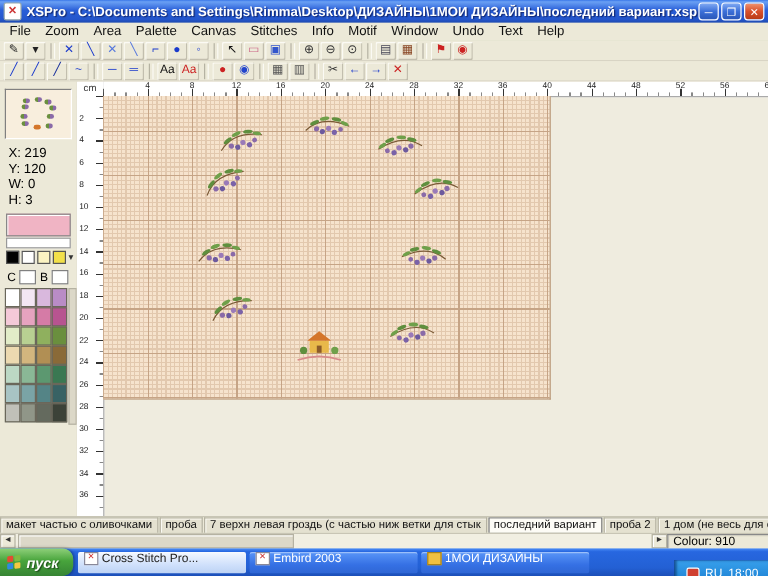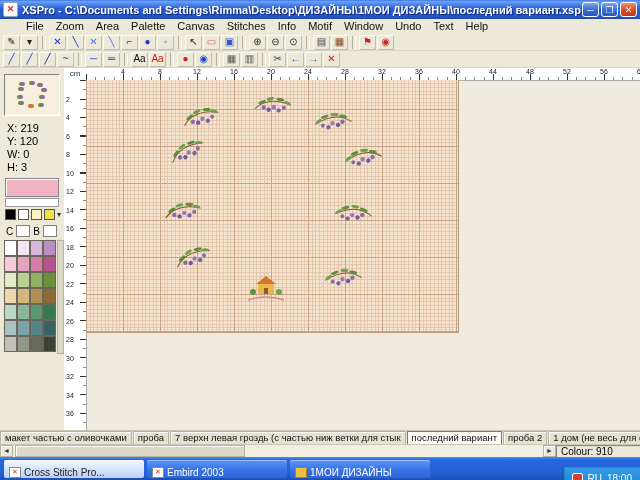--- a/index.html
+++ b/index.html
@@ -15,21 +15,21 @@
   .wtitle{flex:1;color:#fff;font-size:11px;font-weight:bold;white-space:nowrap;overflow:hidden;
     text-shadow:1px 1px 1px rgba(0,0,40,.6);}
   .winbtns{display:flex;gap:2px;}
   .wbtn{width:17px;height:15px;border-radius:3px;color:#fff;font-size:9px;line-height:14px;text-align:center;
     border:1px solid #fff;box-sizing:border-box;
     background:linear-gradient(180deg,#7fa8f2,#3b6fd8 50%,#2a57b8);}
   .wbtn.close{background:linear-gradient(180deg,#f0926e,#d8502c 50%,#b83c18);}
 
   
   .menubar{position:absolute;top:19px;left:0;right:0;height:15px;background:#ece9d8;
-    border-bottom:1px solid #d8d4c4;display:flex;align-items:center;padding-left:20px;}
+    border-bottom:1px solid #d8d4c4;display:flex;align-items:center;padding-left:2px;}
   .menu-item{font-size:11px;line-height:15px;padding:0 6px;color:#111;cursor:default;}
   .toolbar{position:absolute;left:0;right:0;background:#ece9d8;display:flex;align-items:center;
     padding-left:3px;border-bottom:1px solid #d8d4c4;box-sizing:border-box;}
   .toolbar.row1{top:34px;height:17px;}
   .toolbar.row2{top:51px;height:17px;}
   .tbtn{width:17px;height:15px;display:flex;align-items:center;justify-content:center;margin-right:1px;
     background:#ece9d8;box-shadow:inset 1px 1px 0 #fbfaf4,inset -1px -1px 0 #c2beae;border-radius:1px;}
   .tbtn .glyph{font-size:10px;line-height:10px;}
   .tsep{width:2px;height:13px;border-left:1px solid #b5b2a2;border-right:1px solid #fbfaf4;margin:0 3px;}
 
@@ -102,21 +102,21 @@
   
   .taskbar{position:absolute;left:0;right:0;bottom:0;height:23px;display:flex;align-items:center;
     background:linear-gradient(180deg,#4a8cf8 0%,#2767e0 12%,#2360d4 70%,#1c4fb8 100%);}
   .startbtn{height:23px;padding:0 12px 0 6px;display:flex;align-items:center;gap:4px;
     background:linear-gradient(180deg,#8fd07a 0%,#48a43c 45%,#368434 100%);
     border-radius:0 9px 9px 0;box-shadow:1px 0 3px rgba(0,0,0,.4);}
   .startbtn .label{color:#fff;font-weight:bold;font-style:italic;font-size:12px;text-shadow:1px 1px 1px rgba(0,0,0,.5);}
   .winflag{width:12px;height:12px;display:grid;grid-template-columns:5px 5px;grid-auto-rows:5px;gap:1px;transform:skewY(-6deg);}
   .winflag i{border-radius:1px;}
   .tasks{flex:1;display:flex;gap:3px;padding:0 4px;overflow:hidden;}
-  .task{height:18px;flex:0 1 130px;display:flex;align-items:flex-end;gap:3px;padding:0 5px;border-radius:2px;
+  .task{height:18px;flex:0 1 130px;display:flex;align-items:flex-start;gap:3px;padding:0 5px;border-radius:2px;
     background:linear-gradient(180deg,#5a96f8,#3570e4 60%,#2f66d4);box-shadow:inset 0 1px 0 rgba(255,255,255,.4);
     color:#fff;font-size:10px;white-space:nowrap;overflow:hidden;}
   .task.light{background:linear-gradient(180deg,#f4f8ff,#cfe0fb 60%,#bcd2f4);color:#222;}
   .ticon{width:10px;height:9px;background:#fff;border:1px solid #889;font-size:7px;line-height:8px;
     text-align:center;color:#c33;flex:0 0 auto;}
   .ticon.folder{background:#f0c040;border-color:#a8821a;}
   .tray{height:23px;display:flex;align-items:center;gap:5px;padding:0 8px 0 10px;
     background:linear-gradient(180deg,#38a0ec,#1478cc);box-shadow:inset 2px 0 2px rgba(0,30,80,.5);
     color:#fff;font-size:10px;margin-top:19px;}
   .trayicon{width:9px;height:9px;background:#d04030;border-radius:2px;border:1px solid #fff;}
@@ -535,20 +535,29 @@
   <div class="scrollrow">
     <div class="sarrow">◄</div>
     <div class="strack">
       <div class="sthumb"></div>
     </div>
     <div class="sarrow">►</div>
     <div class="statusbox">Colour: 910</div>
   </div>
 
   <div class="taskbar">
+    <div class="startbtn">
+      <span class="winflag">
+        <i style="background:#e34b32"></i>
+          <i style="background:#7fbb42"></i>
+        <i style="background:#2e8ae0"></i>
+          <i style="background:#f4c842"></i>
+      </span>
+      <span class="label">пуск</span>
+    </div>
     <div class="tasks" id="taskbar-tasks">
         <div class="task light">
           <span class="ticon">✕</span>
           <span class="tlabel">Cross Stitch Pro...</span>
         </div>
         <div class="task">
           <span class="ticon">✕</span>
           <span class="tlabel">Embird 2003</span>
         </div>
         <div class="task">

